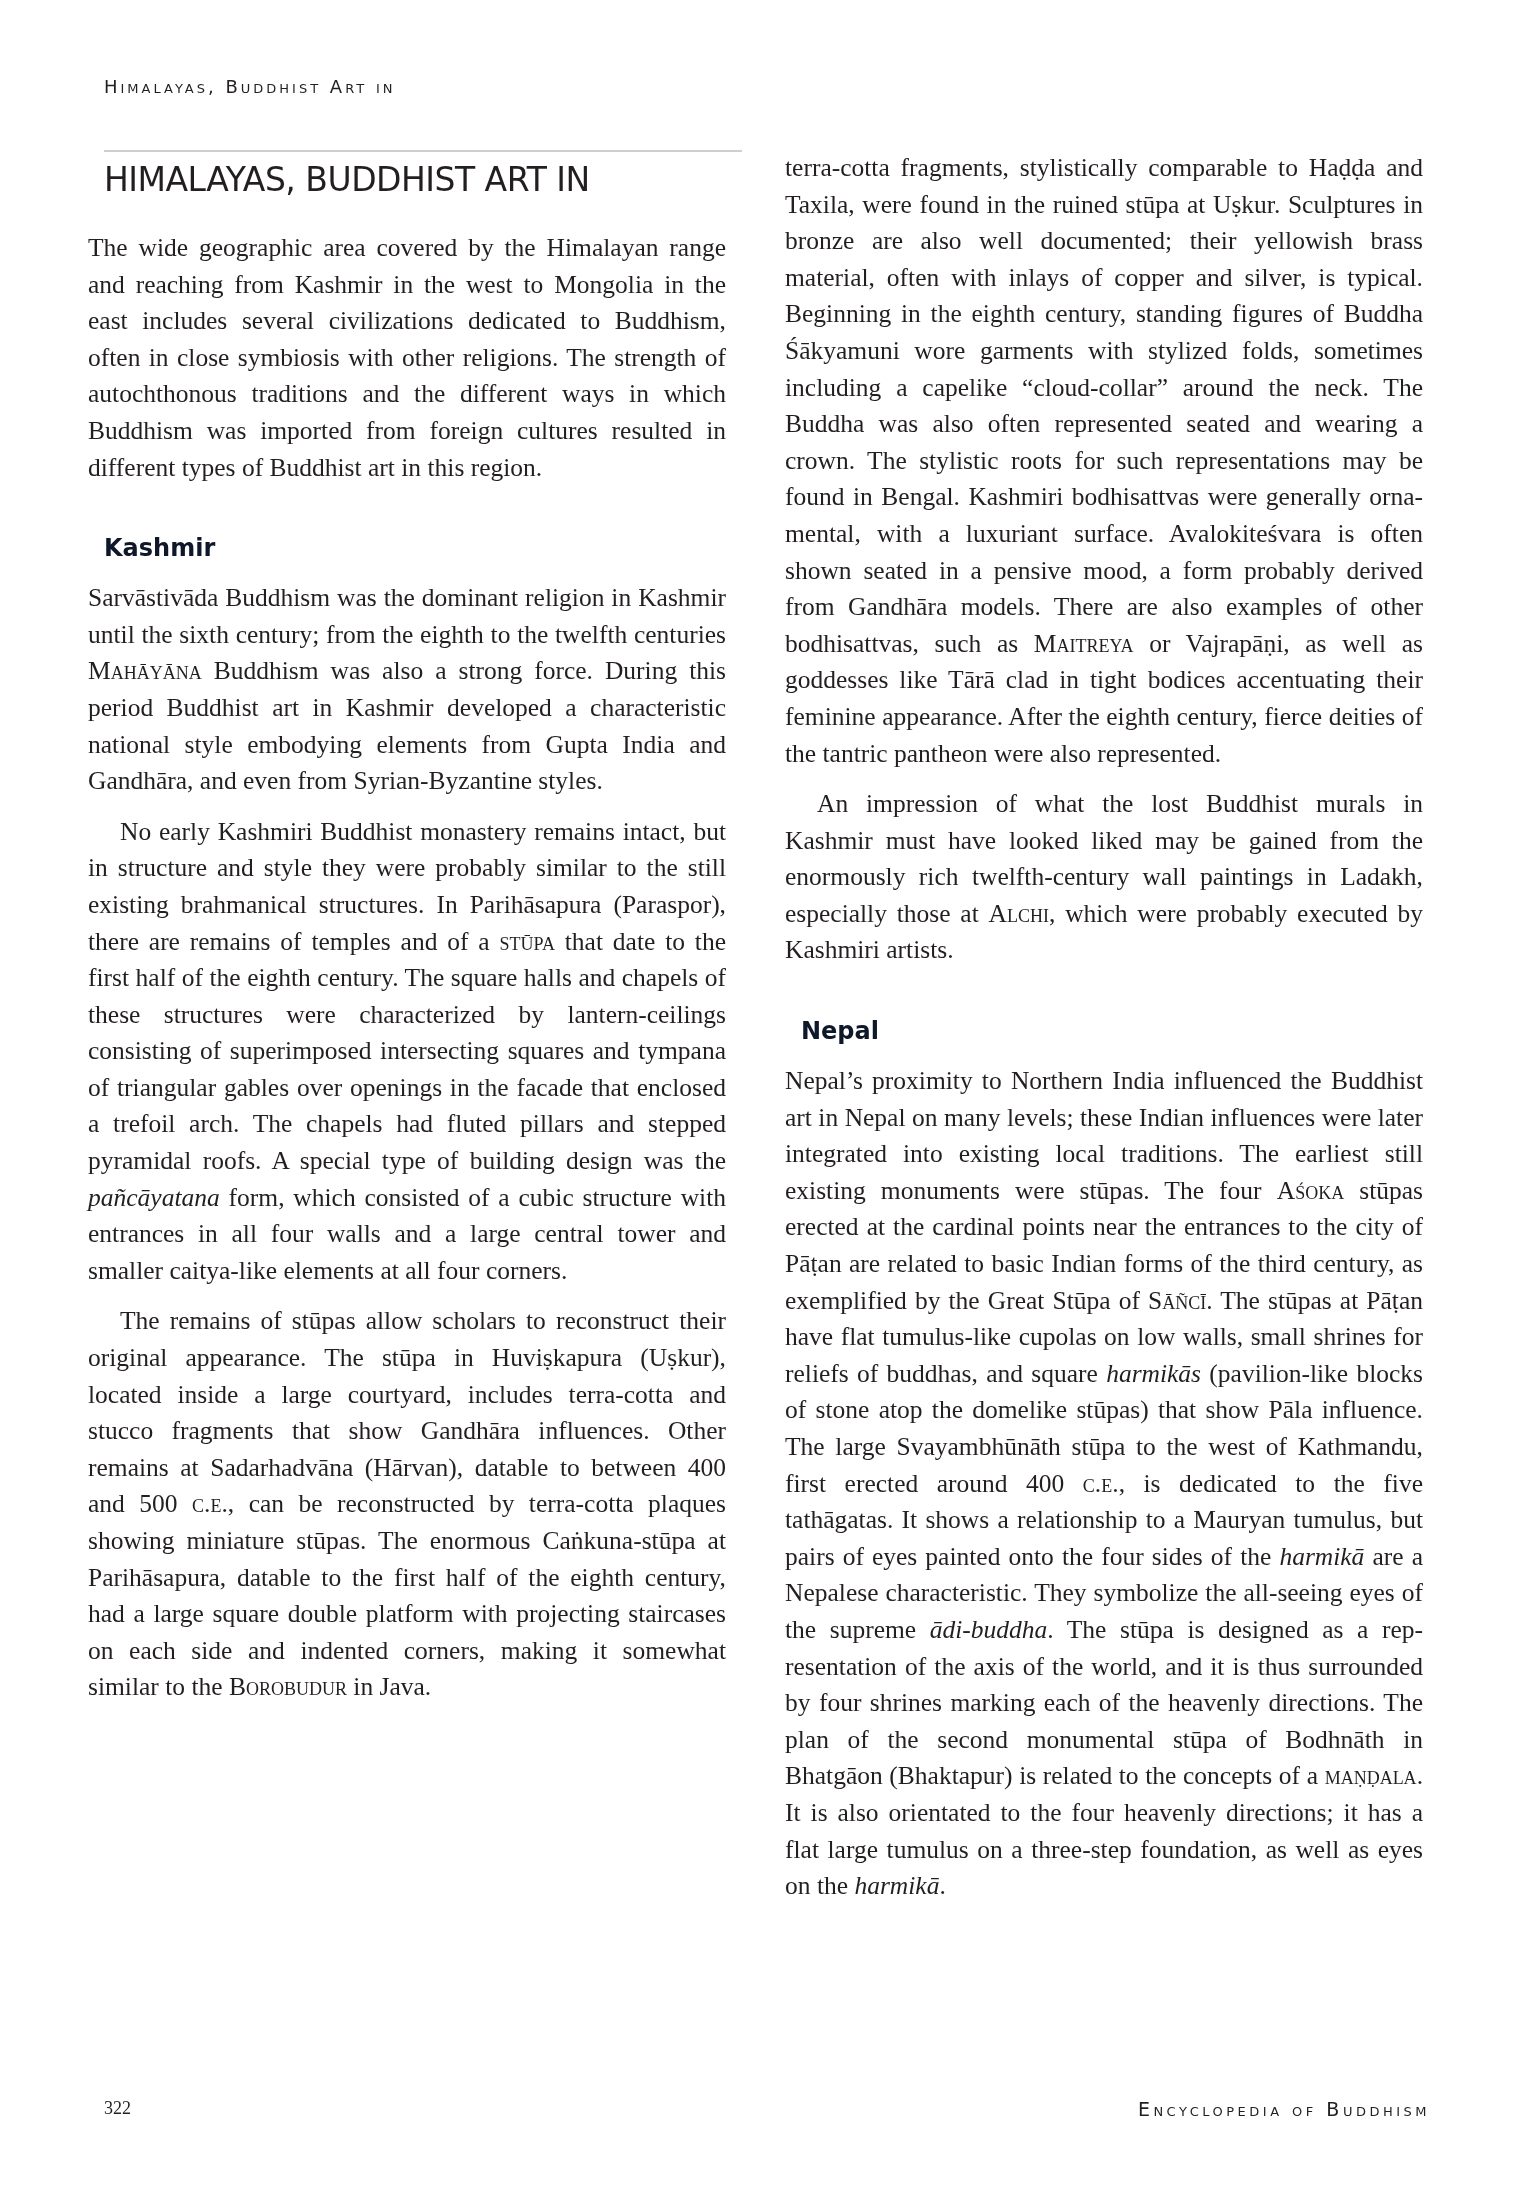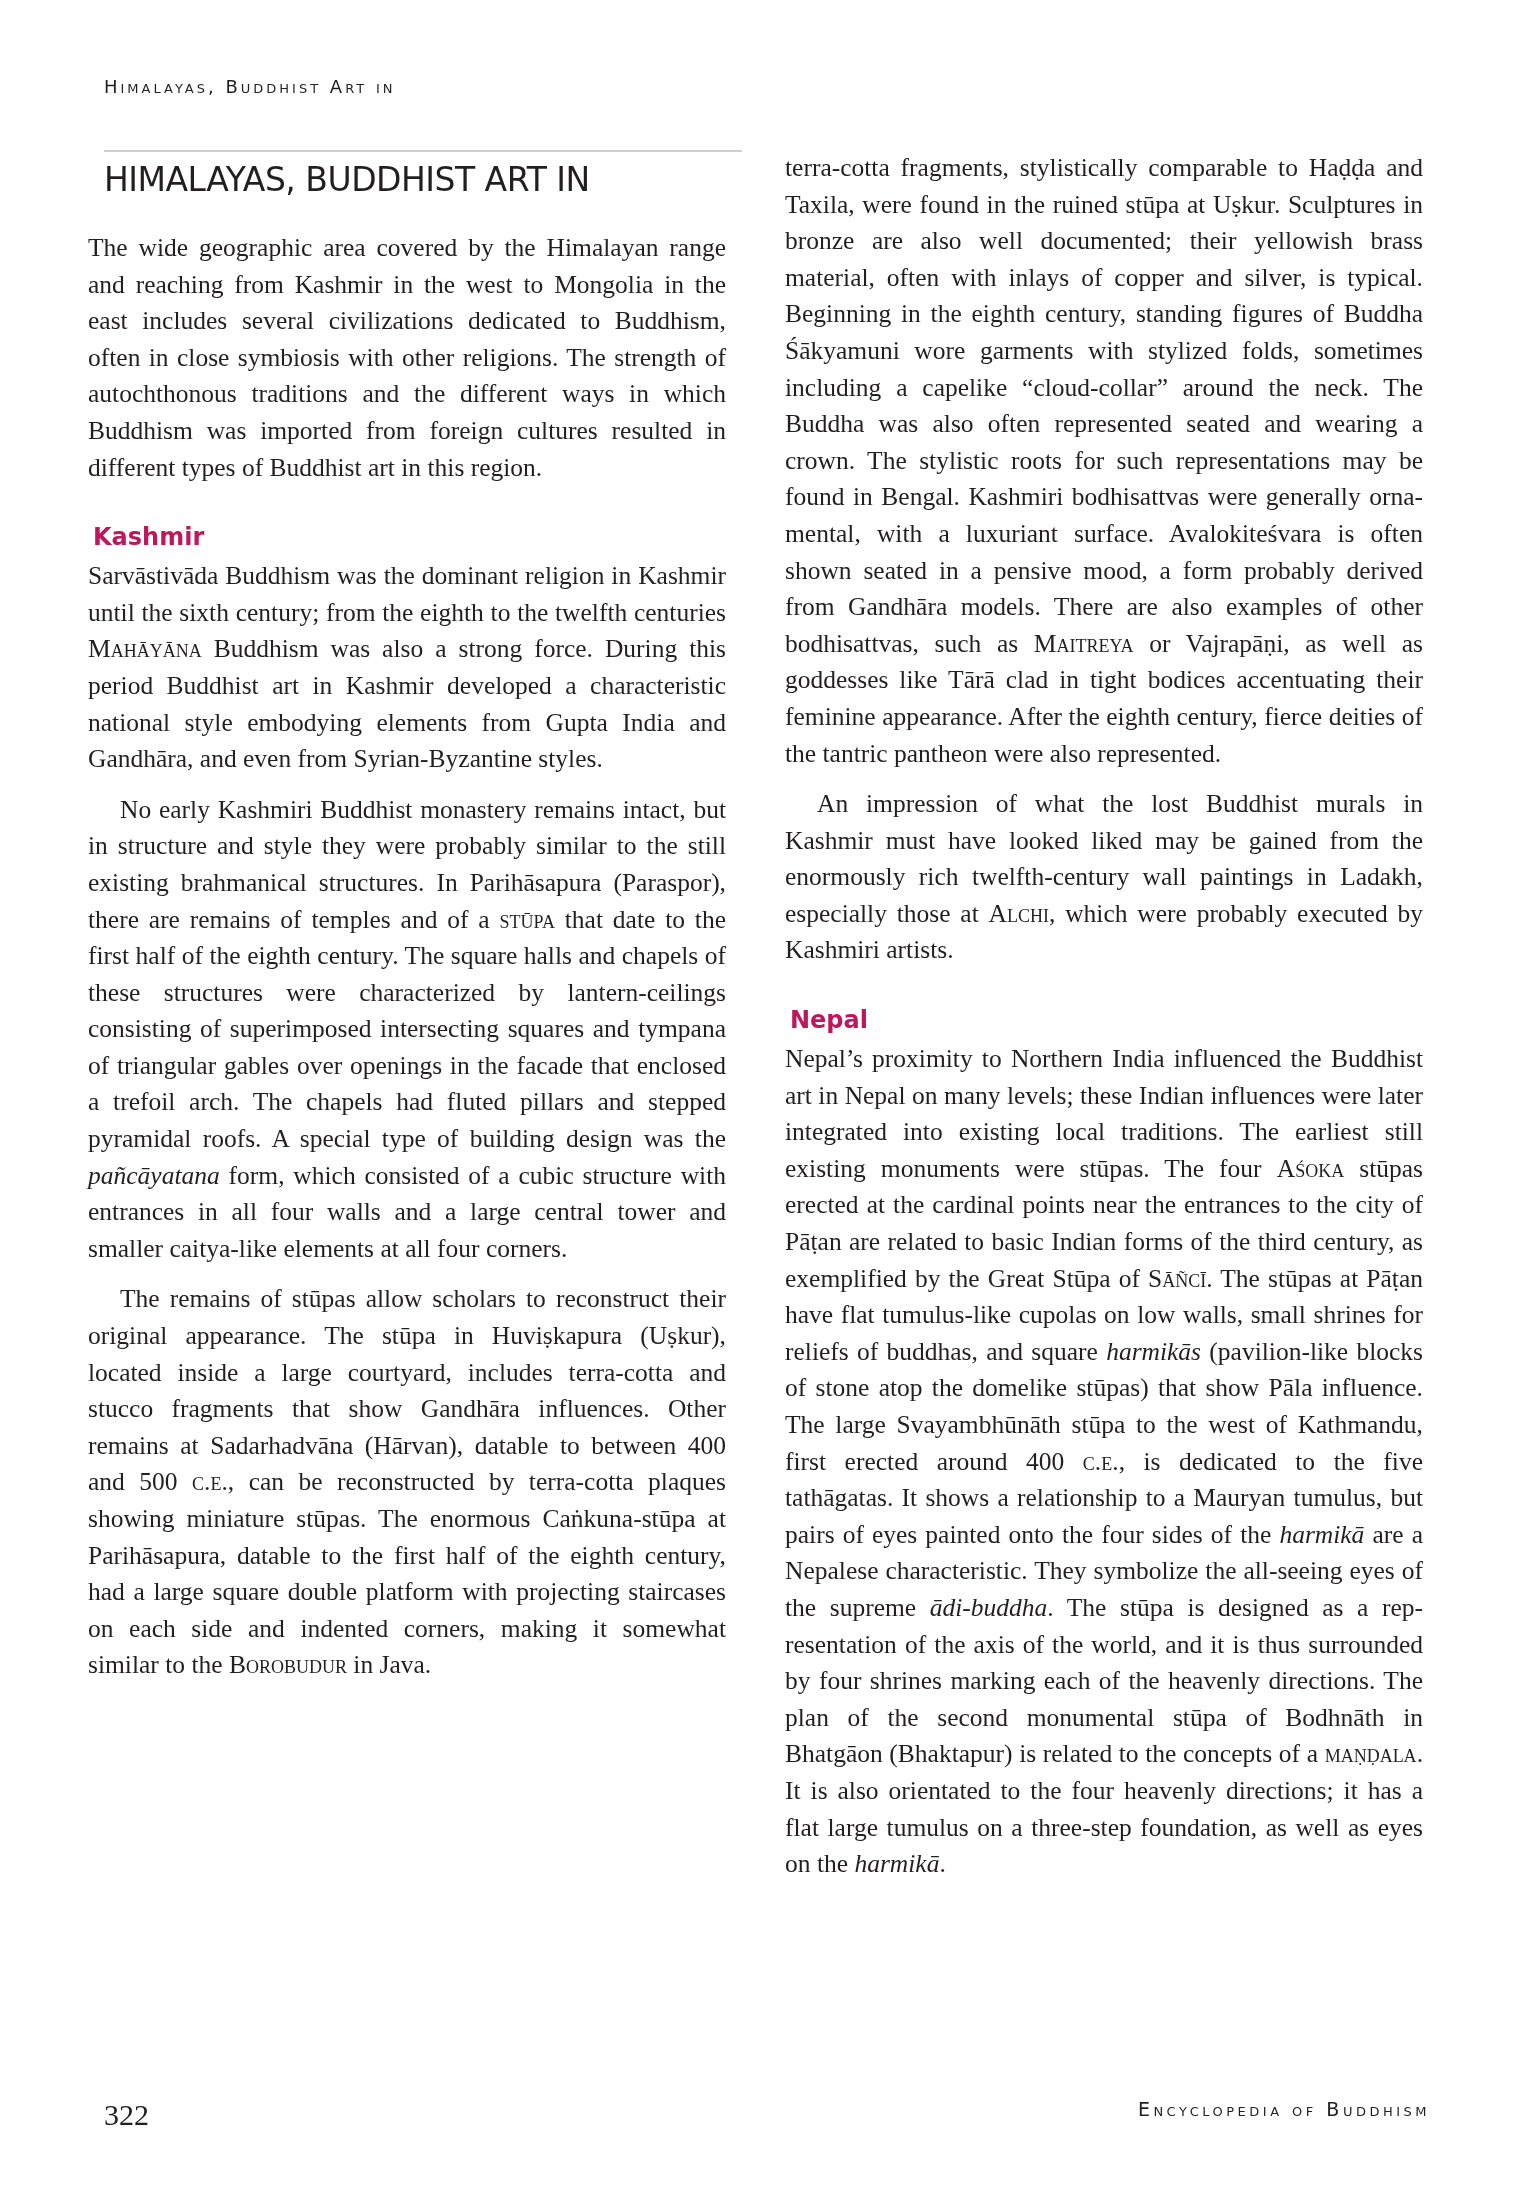--- a/index.html
+++ b/index.html
@@ -21,27 +21,27 @@
     text-align: justify; hyphens: manual;
   }
   .col p { margin: 0; }
   .col p.indent { text-indent: 32px; }
   .col-left { left: 88px; top: 230px; }
   .col-right { left: 785px; top: 150px; }
   .sc { font-variant: small-caps; }
   .it { font-style: italic; }
   .sec-head {
     font-family: "DejaVu Sans", sans-serif; font-weight: bold; font-size: 24px;
-    line-height: 32px; margin: 5px; color: #be185d;
+    line-height: 32px; margin: 16px; color: #0f172a;
   }
   .gap { height: 14px; }
   .gap-big { height: 30px; }
   .folio {
     position: absolute; left: 104px; top: 2098px;
-    font-family: "Liberation Serif", serif; font-size: 30px;
+    font-family: "Liberation Serif", serif; font-size: 18px;
   }
   .book-title {
     position: absolute; right: 92px; top: 2098px;
     font-family: "DejaVu Sans", sans-serif; font-size: 19px; letter-spacing: 3.5px;
     font-variant: small-caps;
     margin-left: 22px;
   }
 </style>
 </head>
 <body>

